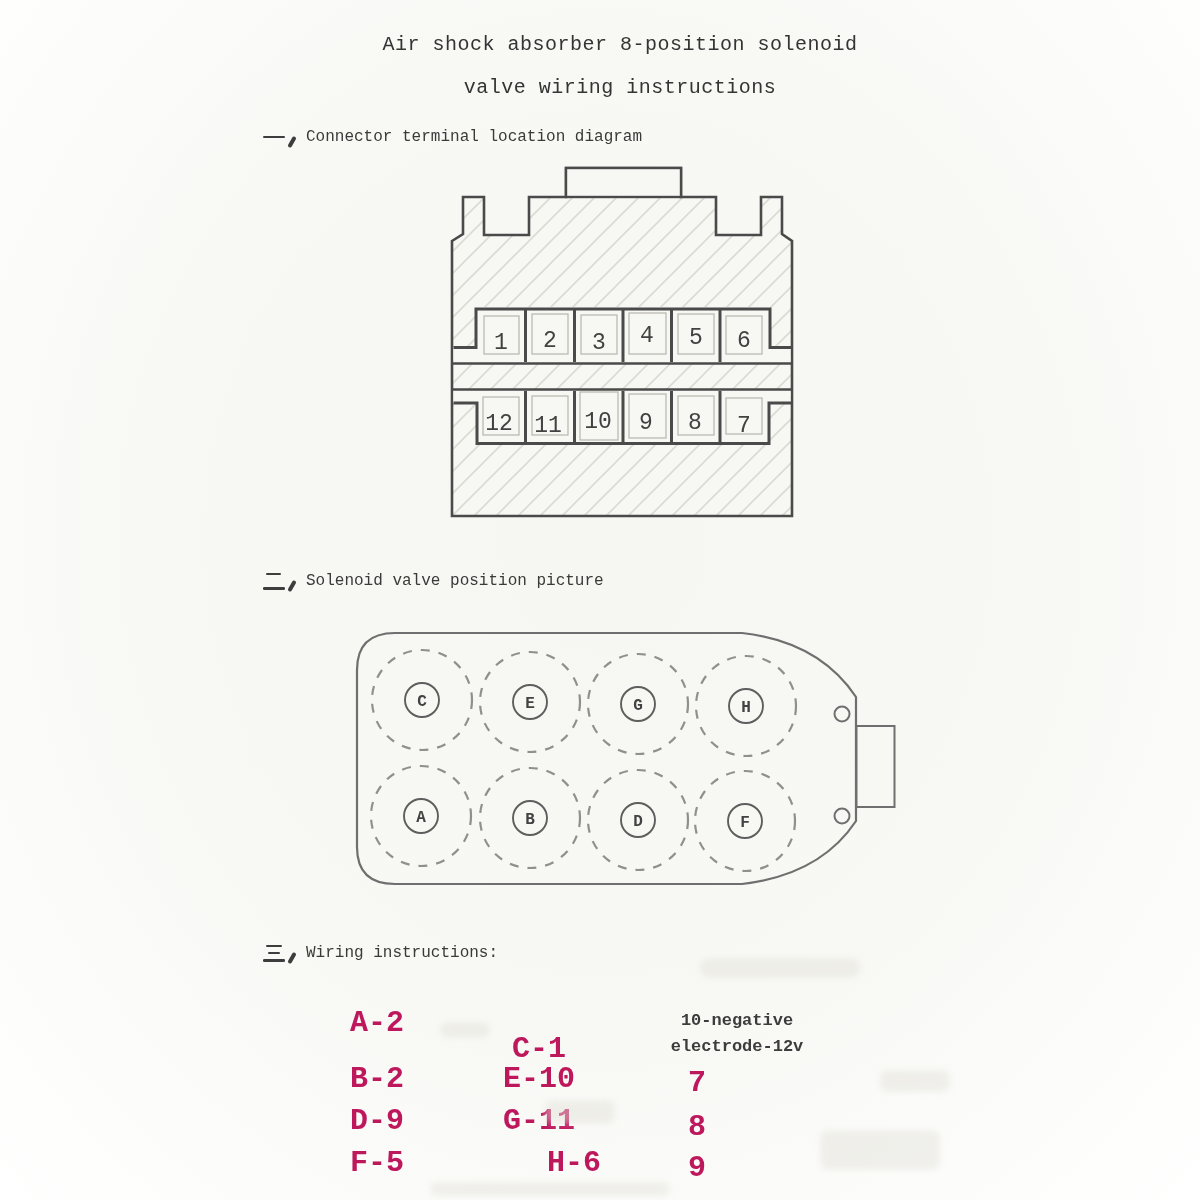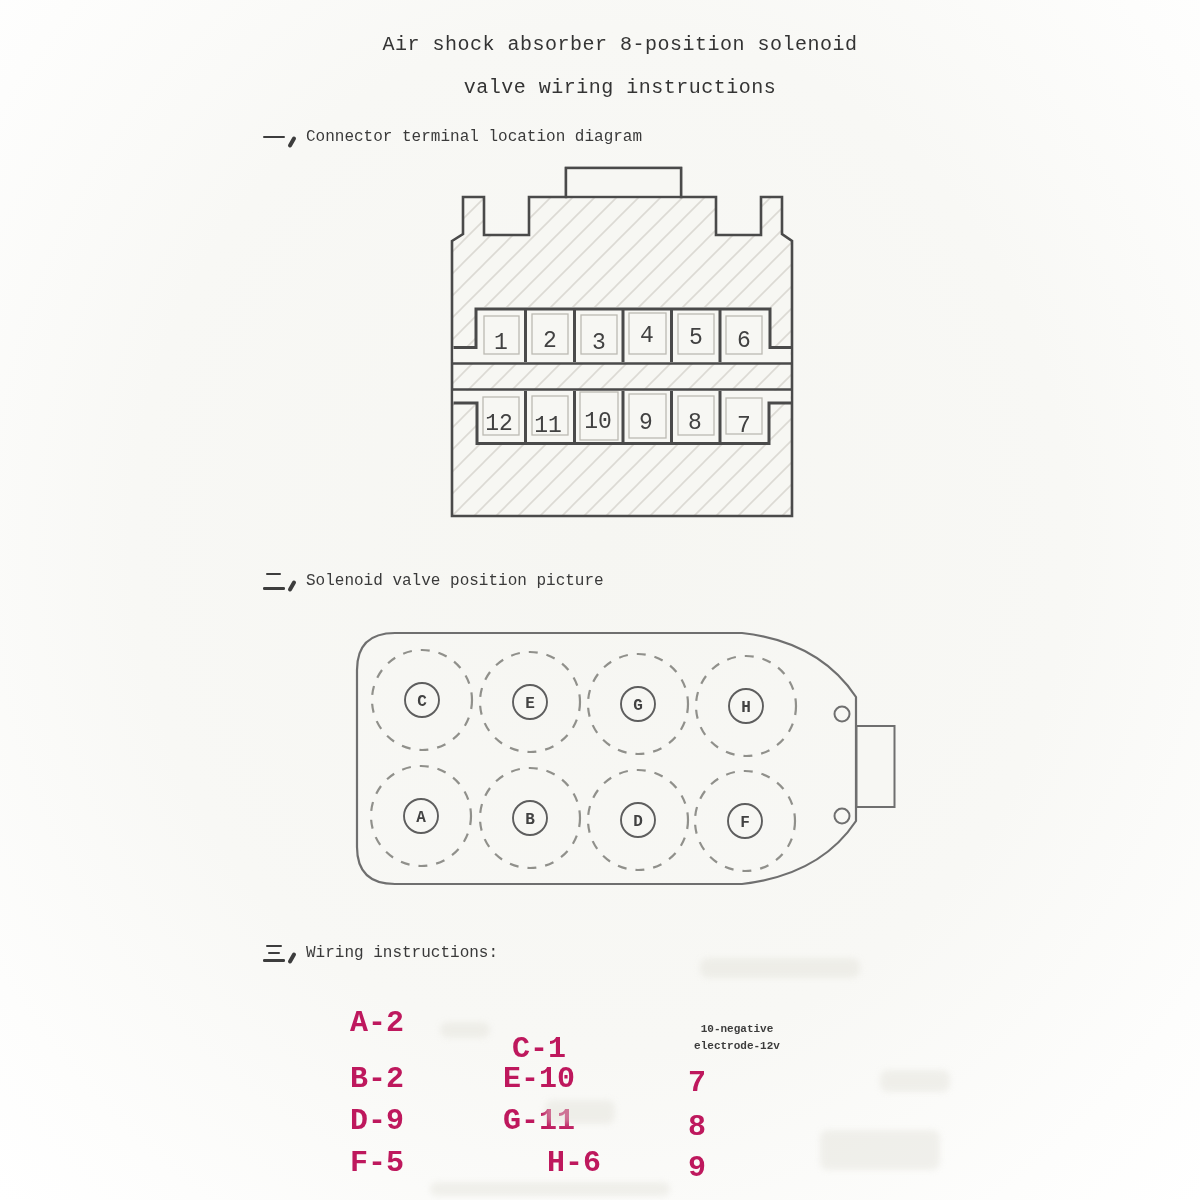--- a/index.html
+++ b/index.html
@@ -20,21 +20,21 @@
   .cjk{display:inline-flex;flex-direction:column;justify-content:space-between;align-items:center;height:17px;width:23px;}
   .cjk i{height:2.6px;background:#3d3d3d;border-radius:1.3px;display:block;}
   .dun{display:inline-block;width:4px;height:12px;background:#3d3d3d;border-radius:2px;transform:rotate(30deg);margin:10px 4px 0 5px;}
   .heading .lbl{margin-left:8px;}
   .w-cell{
     position:absolute;transform:translateX(-50%);
     font-size:30px;font-weight:600;color:#be185d;white-space:nowrap;line-height:1;
   }
   .w-note{
     position:absolute;transform:translateX(-50%);
-    font-size:11px;font-weight:600;color:#3c3c3c;text-align:center;line-height:1.5;white-space:nowrap;margin-top:13px;
+    font-size:17px;font-weight:600;color:#3c3c3c;text-align:center;line-height:1.5;white-space:nowrap;
   }
   svg text{
     font-family:"Liberation Mono","DejaVu Sans Mono",monospace;
     fill:#424242;
   }
   .smudge{position:absolute;background:#e2e1d9;opacity:.45;filter:blur(3px);border-radius:8px;}
 </style>
 </head>
 <body>
 

